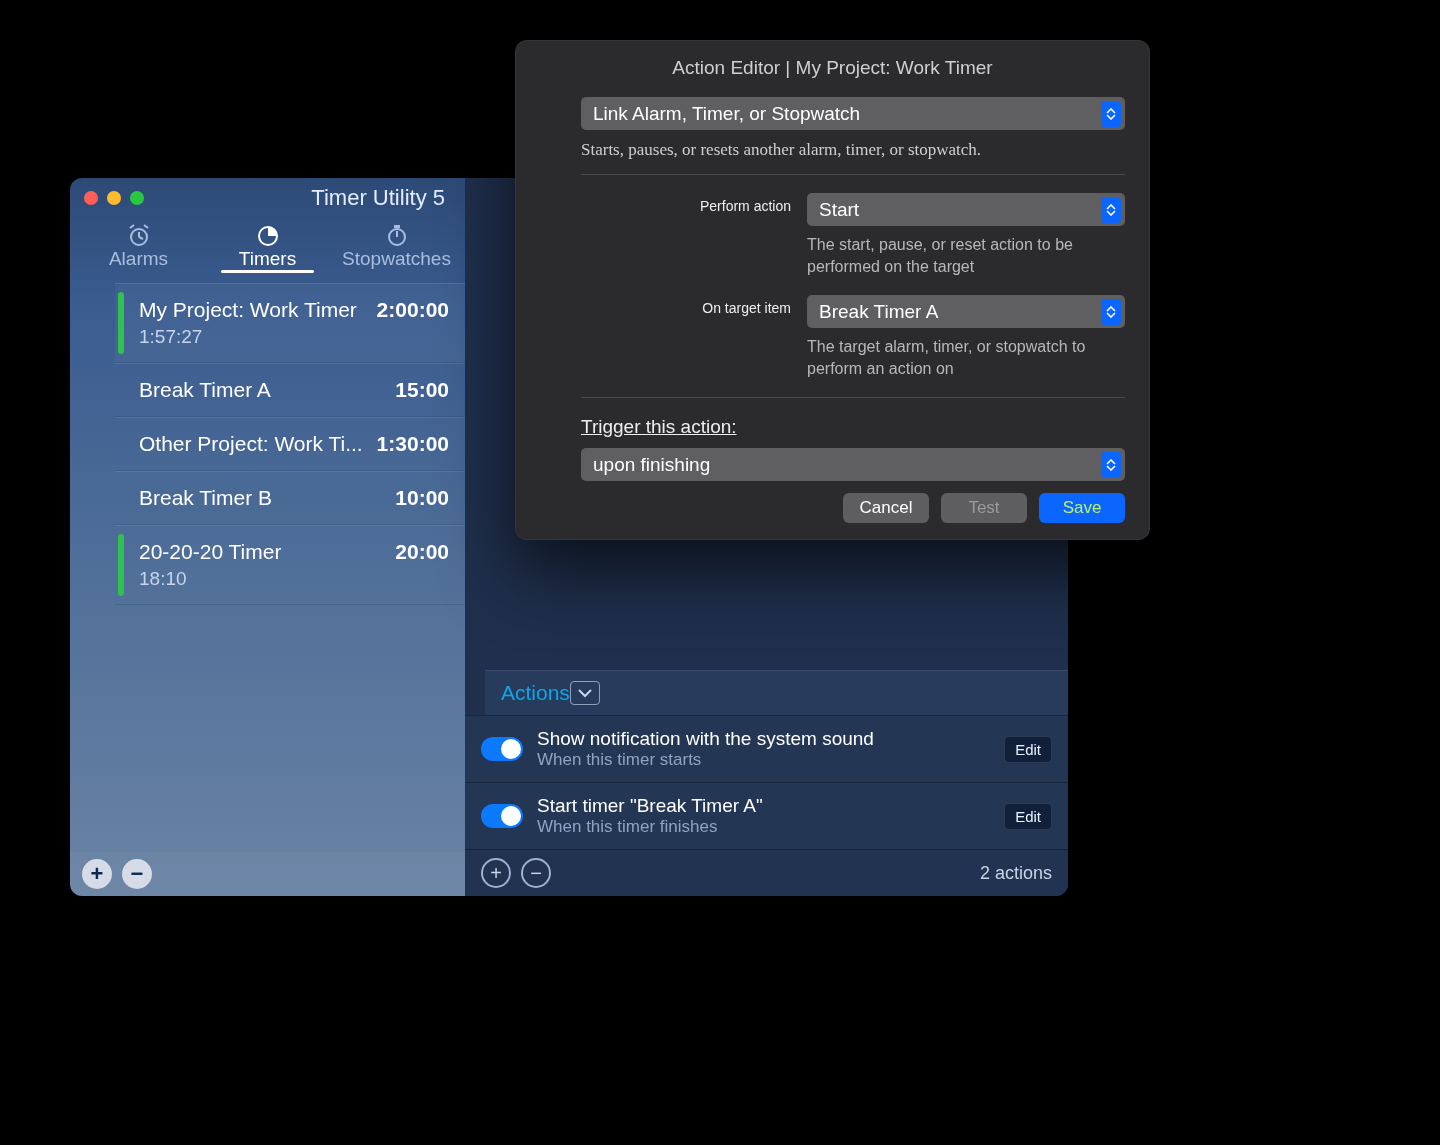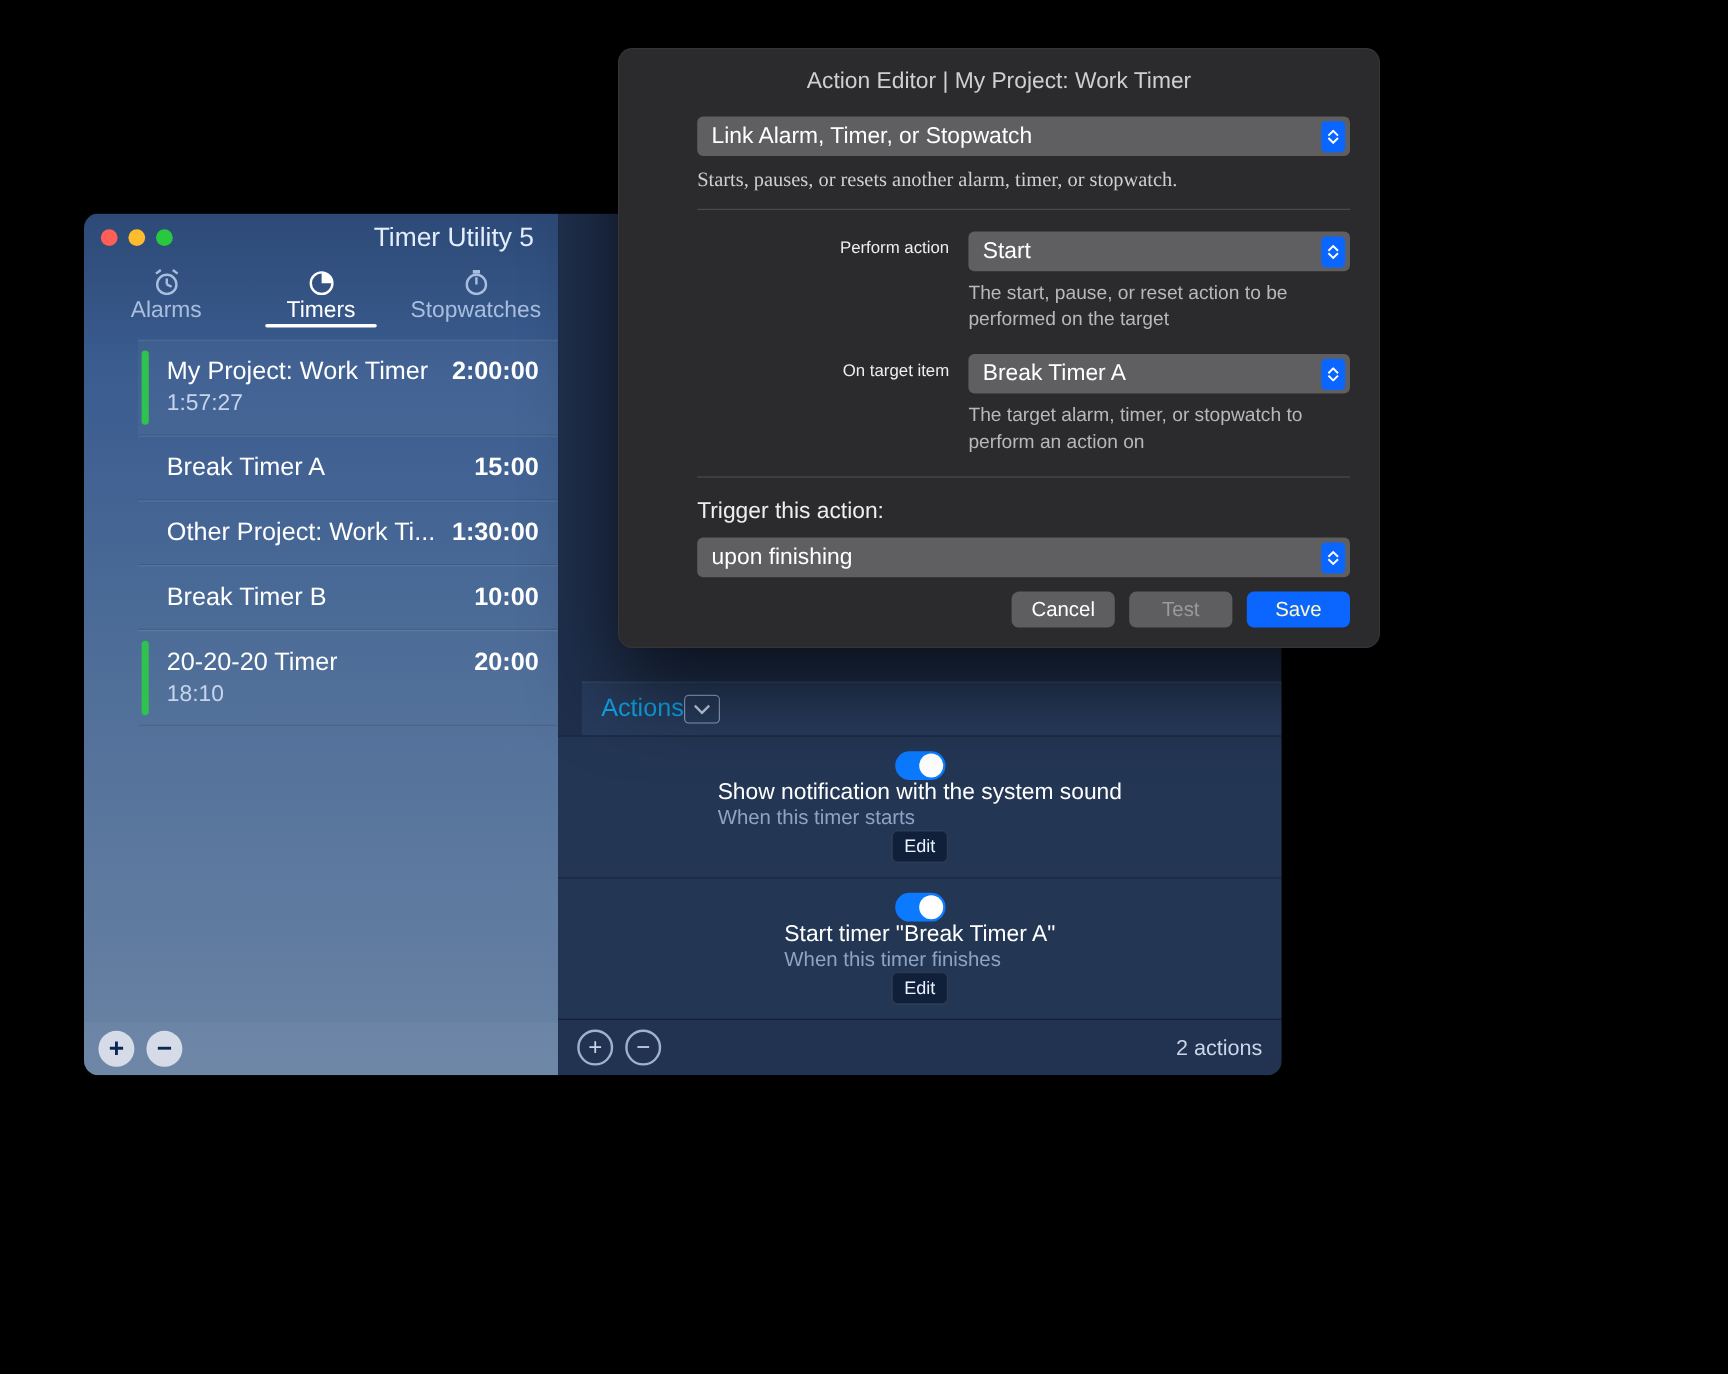--- a/index.html
+++ b/index.html
@@ -80,24 +80,23 @@
     padding:10px 16px;color:#0ea5e9;font-size:21px;
     border-top:1px solid rgba(255,255,255,.08);
     background:#273b5c;
     margin-left:20px;
   }
   .collapse-box{
     width:30px;height:24px;border:1px solid #8fa0bd;border-radius:4px;
     display:flex;align-items:center;justify-content:center;color:#c8d5ea;
   }
   .action-item{
-    display:flex;align-items:center;gap:0;
+    display:flex;align-items:center;gap:14px;
     padding:12px 16px;border-top:1px solid rgba(0,0,0,.25);
     background:#233654;
-    flex-direction:column;
   }
   .toggle{
     width:42px;height:24px;border-radius:12px;background:#0b7aff;position:relative;flex-shrink:0;cursor:pointer;
   }
   .toggle::after{
     content:"";position:absolute;right:2px;top:2px;width:20px;height:20px;border-radius:50%;background:#fff;
   }
   .action-text{flex:1;}
   .action-title{font-size:19px;color:#fff;}
   .action-sub{font-size:17px;color:#8ea4c5;}
@@ -137,26 +136,26 @@
     width:20px;height:26px;background:#0a66ff;border-radius:4px;
     display:flex;flex-direction:column;align-items:center;justify-content:center;gap:0;color:#fff;flex-shrink:0;
   }
   .stepper svg{display:block}
   .desc{ font-size:17px;color:#cfcfd3;margin-top:10px;margin-bottom:14px;font-family:Liberation Serif, serif; }
   .hr{height:1px;background:#4a4a4d;margin:6px 0 18px;}
   .form-row{display:flex;align-items:flex-start;gap:16px;margin-bottom:18px;}
   .form-label{width:210px;text-align:right;font-size:14px;color:#eee;padding-top:5px;}
   .form-right{flex:1;}
   .form-desc{font-size:16px;color:#b8b8ba;margin-top:8px;line-height:1.35;}
-  .section-label{font-size:19px;color:#eee;margin-bottom:10px;}
+  .section-label{font-size:19px;color:#eee;margin-bottom:10px;text-decoration:underline;}
   .btn-row{display:flex;justify-content:flex-end;gap:12px;padding:12px 24px 0;}
   .btn{min-width:86px;height:30px;border-radius:6px;border:none;font-size:17px;cursor:pointer;}
   .btn-gray{background:#5e5e61;color:#fff;}
   .btn-gray.disabled{color:#9a9a9d;cursor:default;}
-  .btn-blue{background:#0a66ff;color:#fef9c3;}
+  .btn-blue{background:#0a66ff;color:#bef264;}
 </style>
 </head>
 <body>
 
 <div class="main-window">
 
   <div class="sidebar">
 
     <div class="titlebar">
       <div class="traffic">

